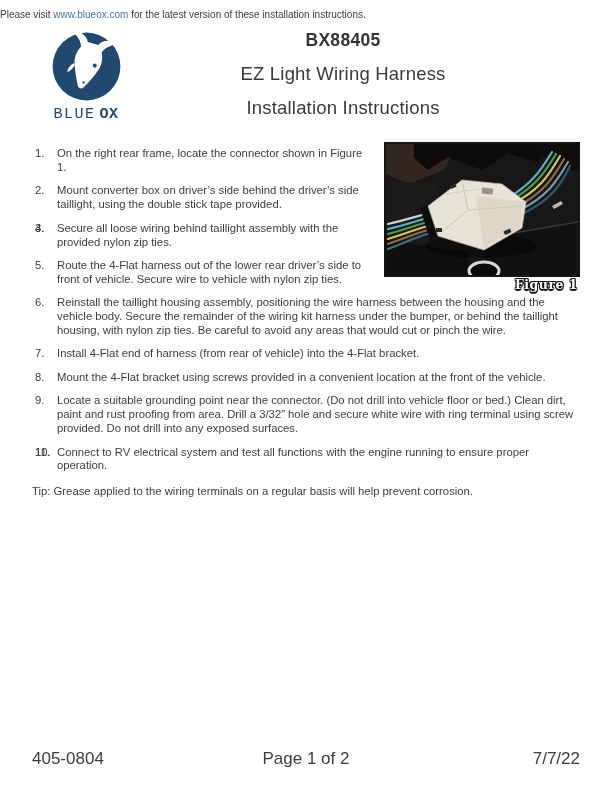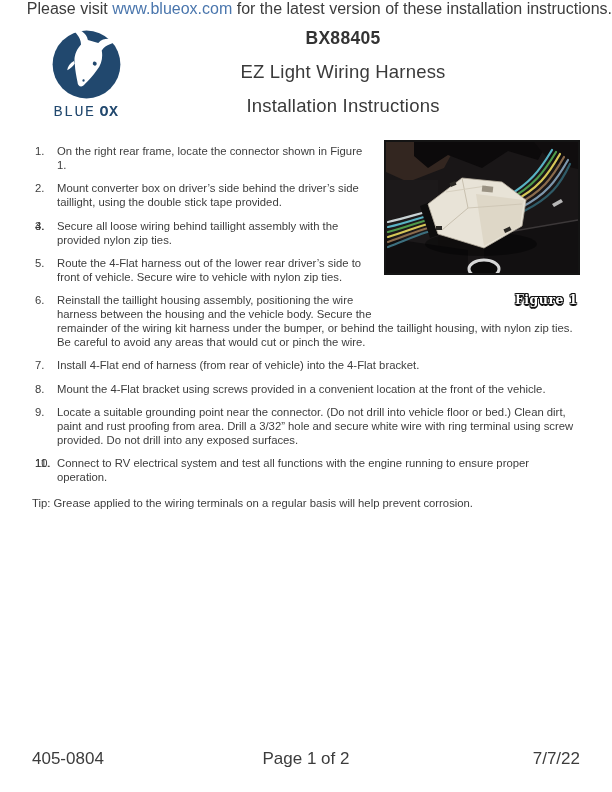--- a/index.html
+++ b/index.html
@@ -7,22 +7,23 @@
   body {
     width:612px; height:792px;
     margin:0 auto;
     position:relative;
     font-family:"Liberation Sans", sans-serif;
     color:#3d3d3d;
     overflow:hidden;
   }
   
   .notice {
-    text-align:right;
-    font-size:16px;
+    padding-top:9px;
+    text-align:left;
+    font-size:10px;
     color:#3c3c3c;
   }
   .notice .link { color:#4a76ad; cursor:pointer; }
 
   
   .header { display:flex; padding:5px 32px 0 32px; }
   .logo-block { width:108px; text-align:center; padding-top:3px;font-family:Liberation Mono, monospace; }
   .logo-circle svg { width:77px; height:77px; display:block; margin:0 auto; }
   .wordmark {
     margin-top:1px;
@@ -55,21 +56,21 @@
     background:#191617;
   }
   .photo svg { display:block; width:192px; height:131px; }
   .fig-caption {
     text-align:right;
     font-family:"DejaVu Serif", serif;
     font-weight:bold;
     font-size:12.5px;
     letter-spacing:0.5px;
     color:#ffffff;
-    margin-top:18px;
+    margin-top:1px;
     padding-right:2px;
     text-shadow:
       -1px -1px 0 #101010, 1px -1px 0 #101010,
       -1px  1px 0 #101010, 1px  1px 0 #101010,
       -1px  0   0 #101010, 1px  0   0 #101010,
        0   -1px 0 #101010, 0    1px 0 #101010,
        0    2px 0 #101010;
   }
   .step { position:relative; padding-left:25px; margin-bottom:9.5px; }
   .step .num { position:absolute; left:3px; top:0; }

